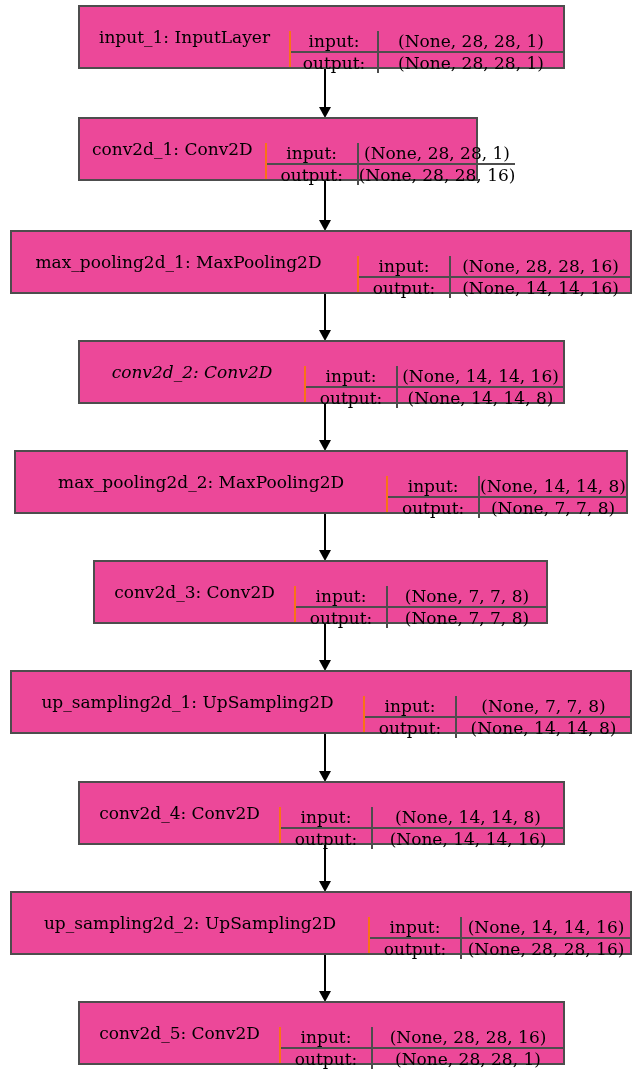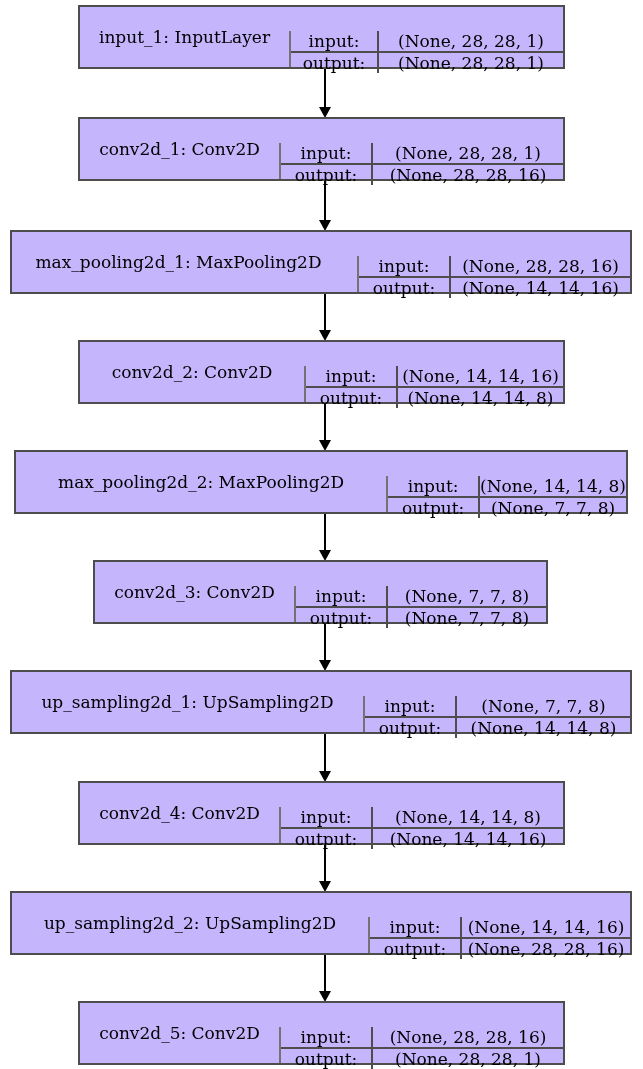--- a/index.html
+++ b/index.html
@@ -21,40 +21,40 @@
     width: 643px;
     height: 1069px;
   }
 
   
   .node {
     position: absolute;
     display: flex;
     flex-direction: row;
     border: 2px solid #4d4d4d;
-    background: #c4b5fd;
+    background: #ec4899;
     box-sizing: border-box;
     z-index: 3;
   }
 
   .node-name {
     display: flex;
     align-items: center;
     justify-content: center;
     padding: 0 12px;
     font-size: 17px;
     color: #000000;
     white-space: nowrap;
     box-sizing: border-box;
   }
 
   .node-io {
     display: flex;
     flex-direction: column;
-    border-left: 2px solid #737373;
+    border-left: 2px solid #f97316;
     box-sizing: border-box;
     flex: 1 1 auto;
     margin-top: 24px;
   }
 
   .io-row {
     display: flex;
     flex-direction: row;
     flex: 1 1 50%;
     box-sizing: border-box;
@@ -145,21 +145,21 @@
         <div class="io-row top">
           <div class="io-label" style="width: 88px;">input:</div>
           <div class="io-shape">(None, 28, 28, 1)</div>
         </div>
         <div class="io-row">
           <div class="io-label" style="width: 88px;">output:</div>
           <div class="io-shape">(None, 28, 28, 1)</div>
         </div>
       </div>
     </div>
-    <div class="node" style="left: 78px; top: 117px; width: 487px; height: 64px;">
+    <div class="node" style="left: 78px; top: 117px; width: 400px; height: 64px;">
       <div class="node-name" style="width: 199px;">conv2d_1: Conv2D</div>
       <div class="node-io">
         <div class="io-row top">
           <div class="io-label" style="width: 92px;">input:</div>
           <div class="io-shape">(None, 28, 28, 1)</div>
         </div>
         <div class="io-row">
           <div class="io-label" style="width: 92px;">output:</div>
           <div class="io-shape">(None, 28, 28, 16)</div>
         </div>
@@ -172,21 +172,21 @@
           <div class="io-label" style="width: 92px;">input:</div>
           <div class="io-shape">(None, 28, 28, 16)</div>
         </div>
         <div class="io-row">
           <div class="io-label" style="width: 92px;">output:</div>
           <div class="io-shape">(None, 14, 14, 16)</div>
         </div>
       </div>
     </div>
     <div class="node" style="left: 78px; top: 340px; width: 487px; height: 64px;">
-      <div class="node-name" style="width: 224px;">conv2d_2: Conv2D</div>
+      <div class="node-name" style="width: 224px; font-style: italic;">conv2d_2: Conv2D</div>
       <div class="node-io">
         <div class="io-row top">
           <div class="io-label" style="width: 92px;">input:</div>
           <div class="io-shape">(None, 14, 14, 16)</div>
         </div>
         <div class="io-row">
           <div class="io-label" style="width: 92px;">output:</div>
           <div class="io-shape">(None, 14, 14, 8)</div>
         </div>
       </div>

